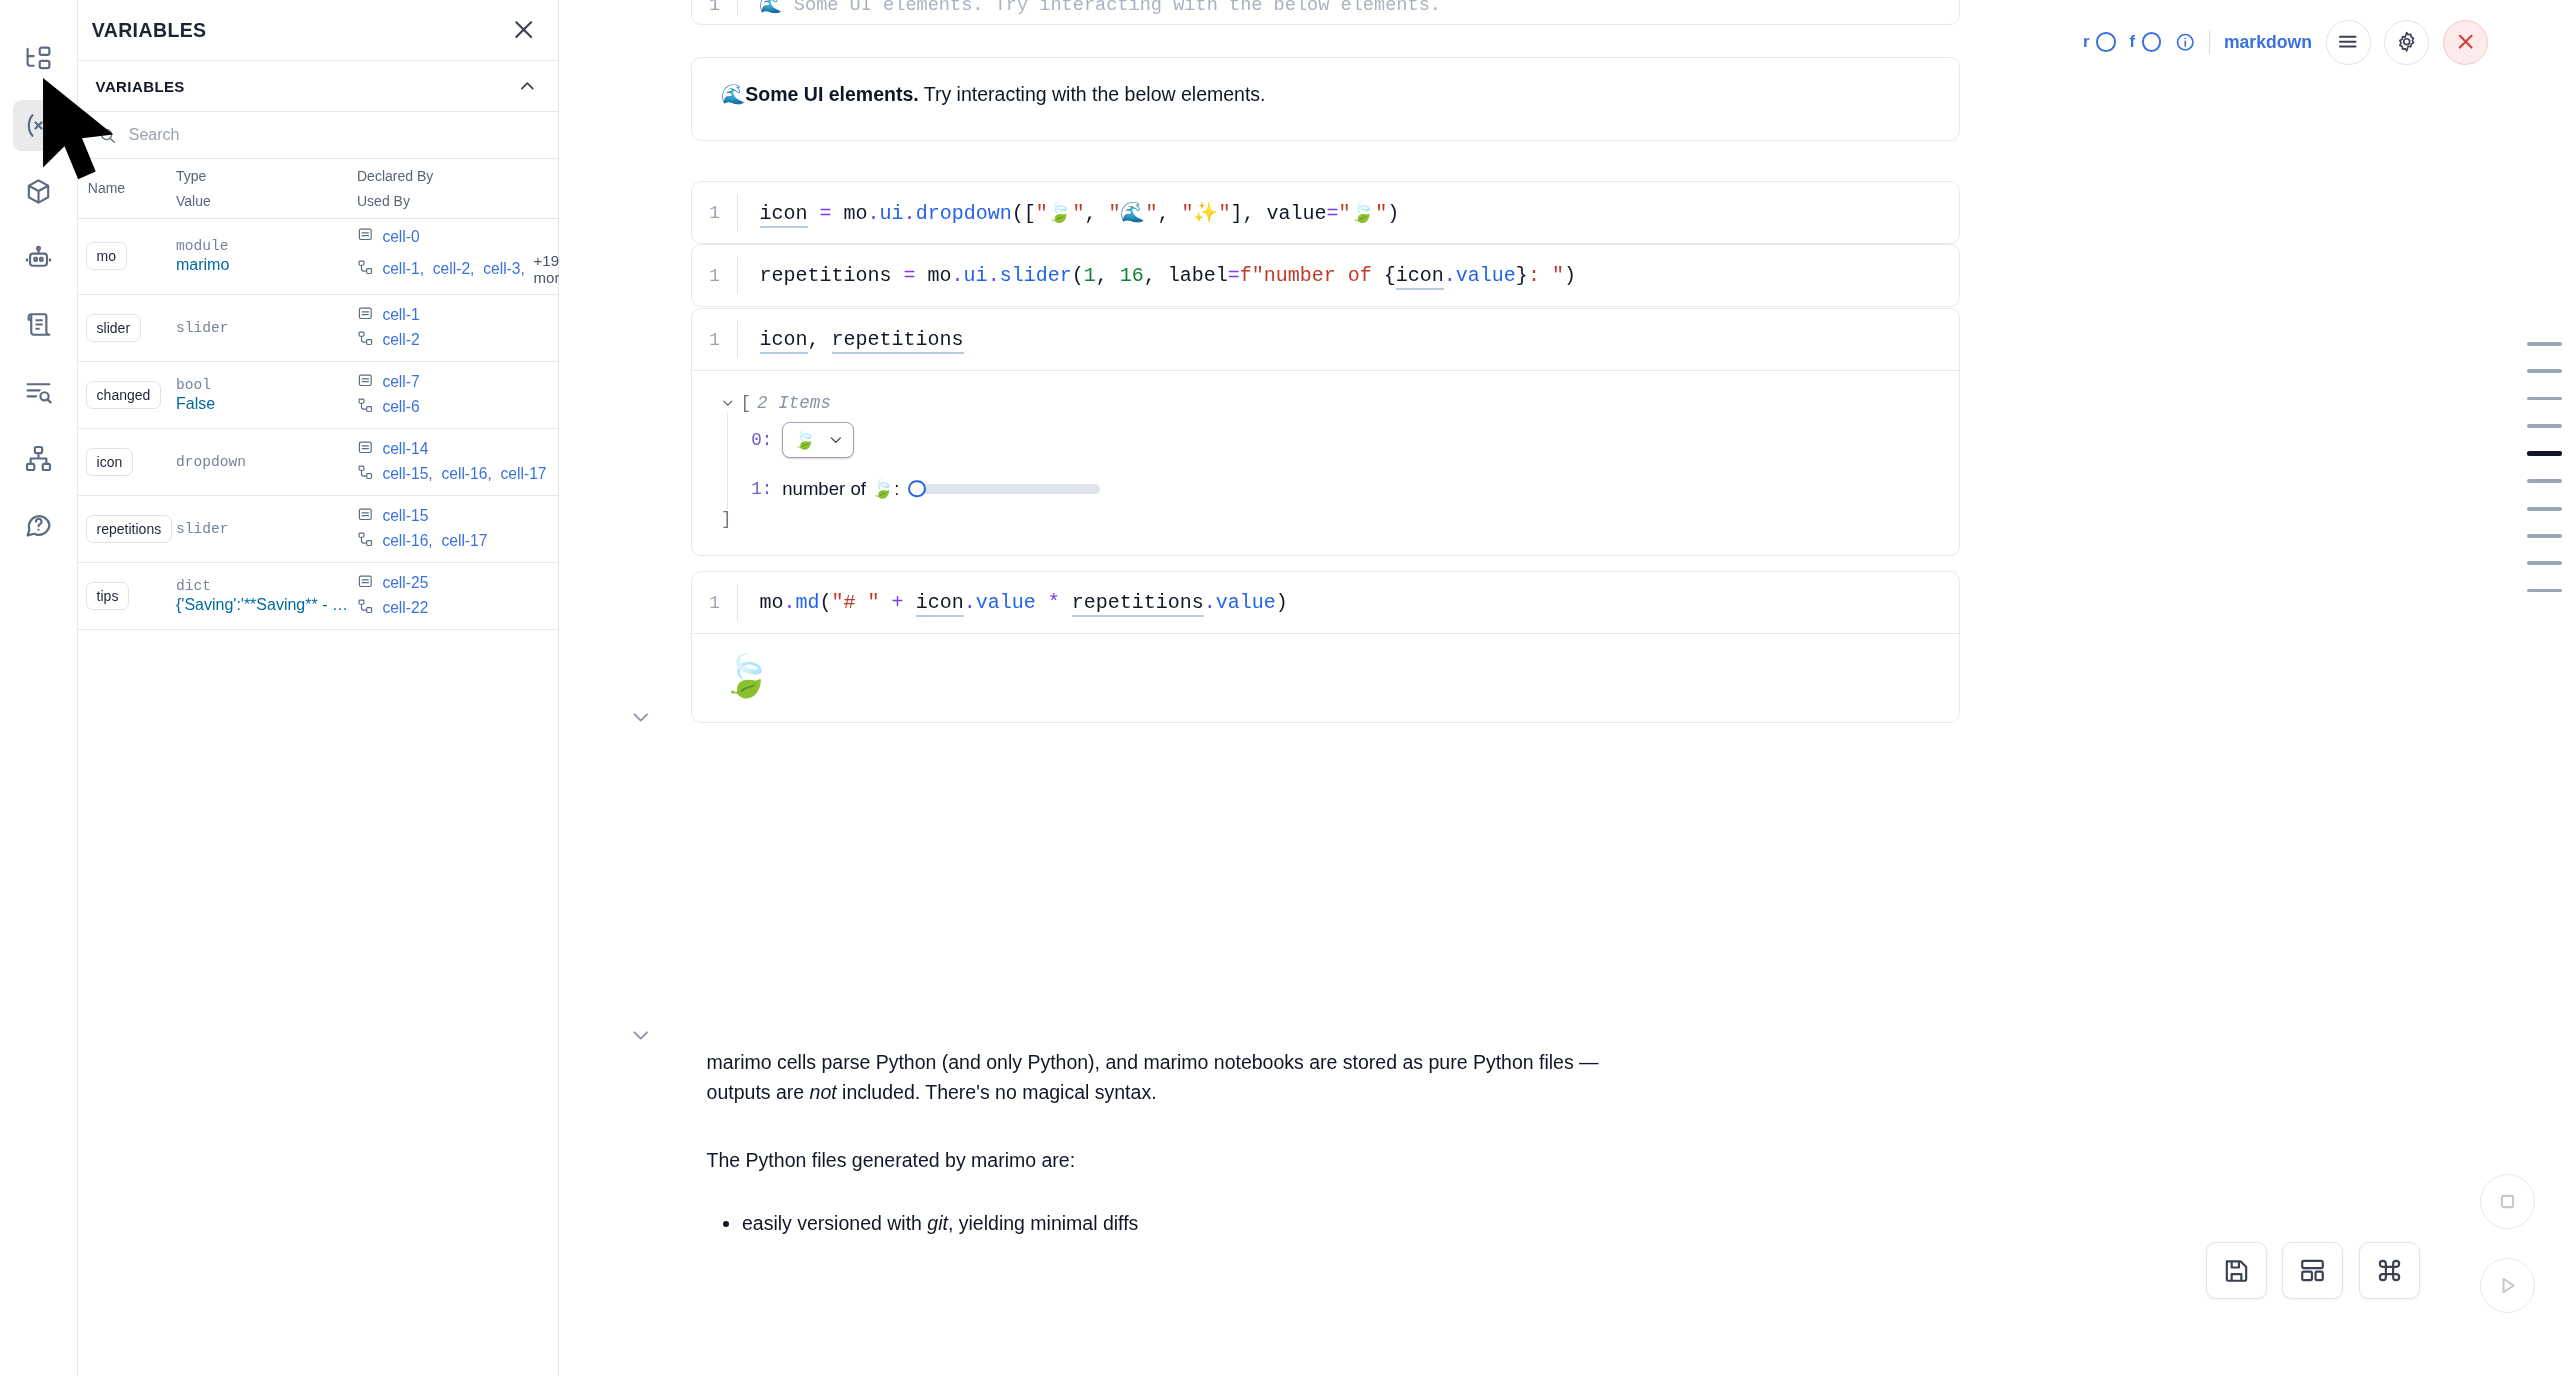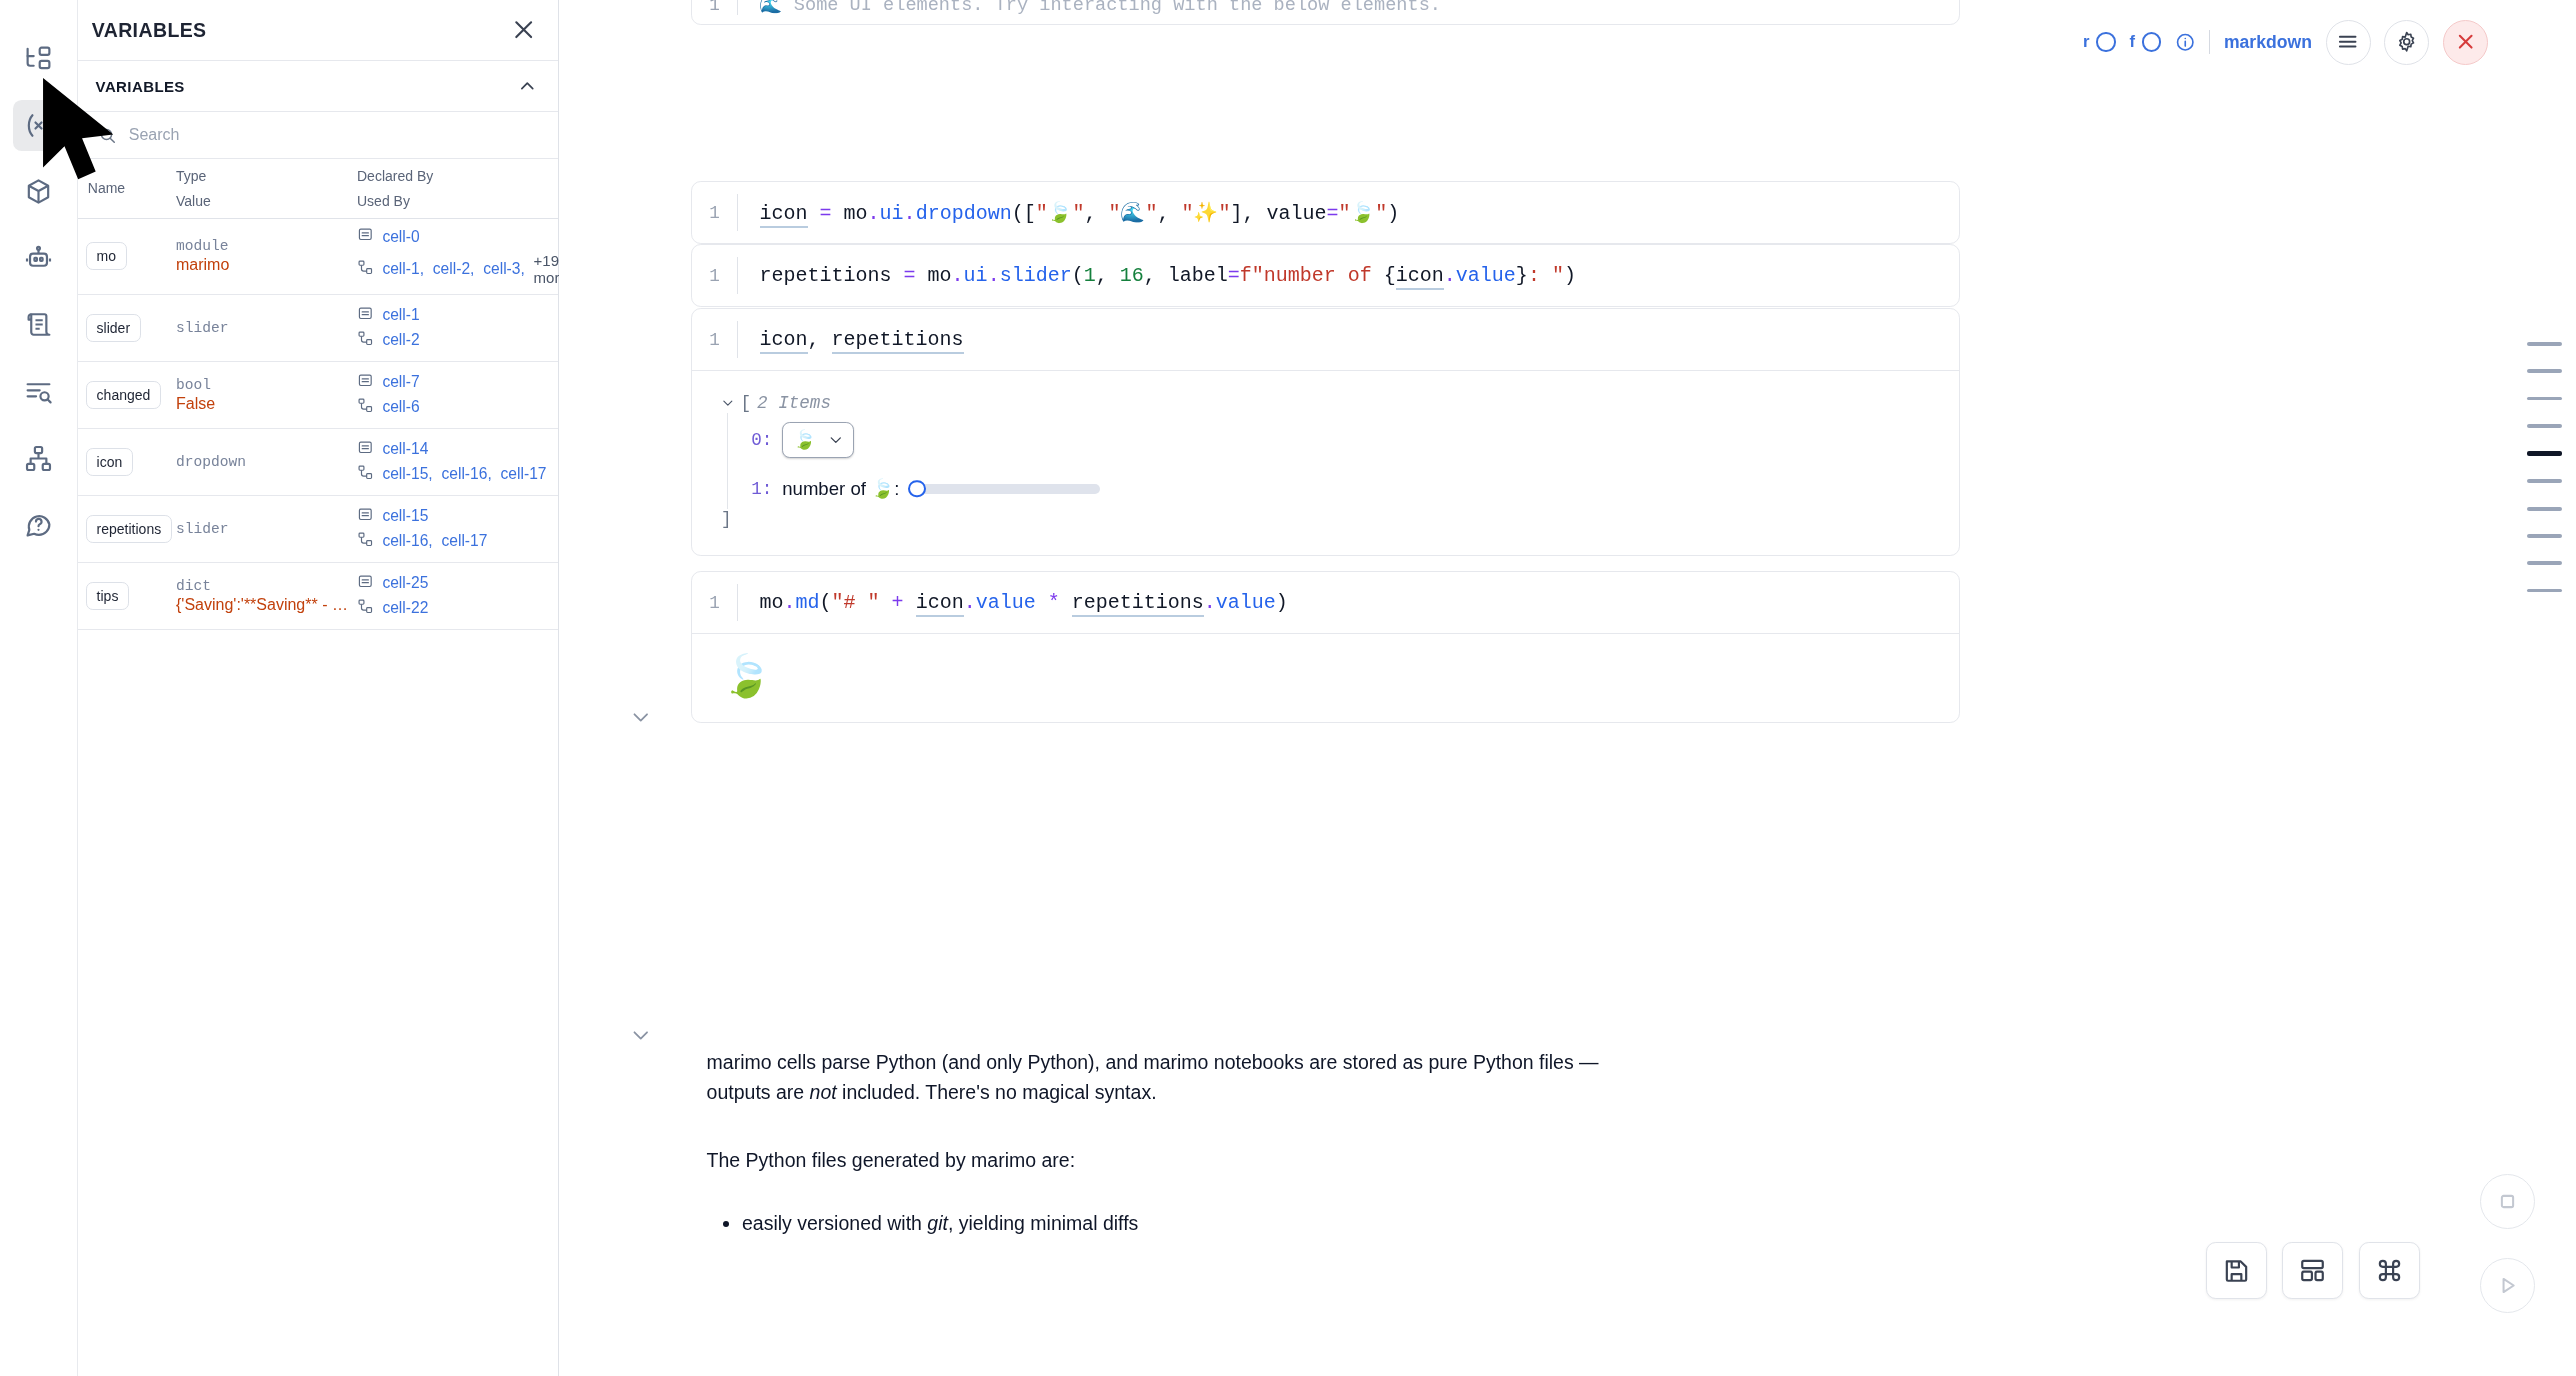--- a/index.html
+++ b/index.html
@@ -94,21 +94,21 @@
     border: 1px solid #dde1e8; border-radius: 6.8px;
     font-size: 14px; color: #1e2433; background: #fff;
     white-space: nowrap;
   }
   .c-type { width: 181px; flex: 0 0 181px; display: flex; flex-direction: column; gap: 2px; }
   .ty {
     font-family: "Liberation Mono", monospace;
     font-size: 14.6px; color: #78839a;
   }
   .vl {
-    font-size: 16px; color: #c2410c;
+    font-size: 16px; color: #0369a1;
     white-space: nowrap; overflow: hidden; text-overflow: ellipsis;
     max-width: 174px;
   }
   .c-cells { flex: 1; display: flex; flex-direction: column; gap: 4.9px; padding-right: 5.9px; }
   .cellline { display: flex; align-items: center; gap: 8.8px; }
   .cellline svg { width: 16.6px; height: 16.6px; color: #5d6b82; flex: 0 0 16.6px; }
   .clink {
     color: #3b71dd; font-size: 15.6px; cursor: pointer; white-space: nowrap;
   }
   .cmore { color: #4a5568; font-size: 15px; }
@@ -553,20 +553,27 @@
           <path d="M12 2.6l1.5 2.3 2.7-.5.4 2.7 2.4 1.3-1.3 2.4 1.3 2.4-2.4 1.3-.4 2.7-2.7-.5L12 21.4l-1.5-2.3-2.7.5-.4-2.7-2.4-1.3 1.3-2.4-1.3-2.4 2.4-1.3.4-2.7 2.7.5z"></path>
         </svg>
       </div>
       <div class="rbtn danger">
         <svg viewBox="0 0 24 24" fill="none" stroke="currentColor" stroke-width="2.1" stroke-linecap="round">
           <path d="M6 6l12 12M18 6L6 18"></path>
         </svg>
       </div>
     </div>
 
+    <div style="position:absolute; left:132px; top:57px;">
+      <div class="cellbox" style="height:84px;">
+        <div class="md-out" style="padding:21.5px 29px;">
+          <span>🌊</span><b>Some UI elements.</b><span> Try interacting with the below elements.</span>
+        </div>
+      </div>
+    </div>
 
     <div id="cells-host">
         <div style="position: absolute; left: 132px; top: 181px; width: 1269px;">
           <div class="cellbox">
             <div class="codeline">
               <div class="lnum">1</div>
               <div class="lbar"></div>
               <div class="code"><span><span class="k-var uline">icon</span><span class="k-punc"> </span><span class="k-op">=</span><span class="k-punc"> </span><span class="k-var">mo</span><span class="k-op">.</span><span class="k-attr">ui</span><span class="k-op">.</span><span class="k-attr">dropdown</span><span class="k-punc">([</span><span class="k-str">"🍃"</span><span class="k-punc">, </span><span class="k-str">"🌊"</span><span class="k-punc">, </span><span class="k-str">"✨"</span><span class="k-punc">], </span><span class="k-var">value</span><span class="k-op">=</span><span class="k-str">"🍃"</span><span class="k-punc">)</span></span></div>
             </div>
           </div>

